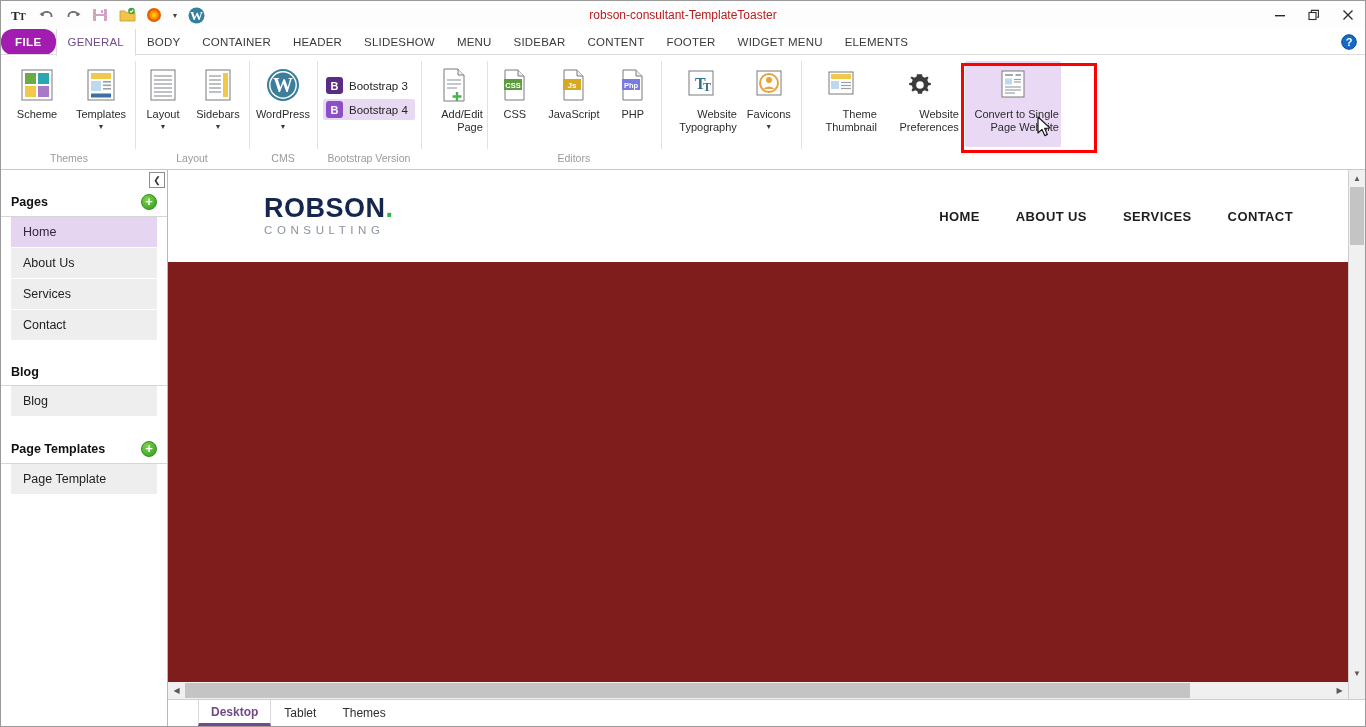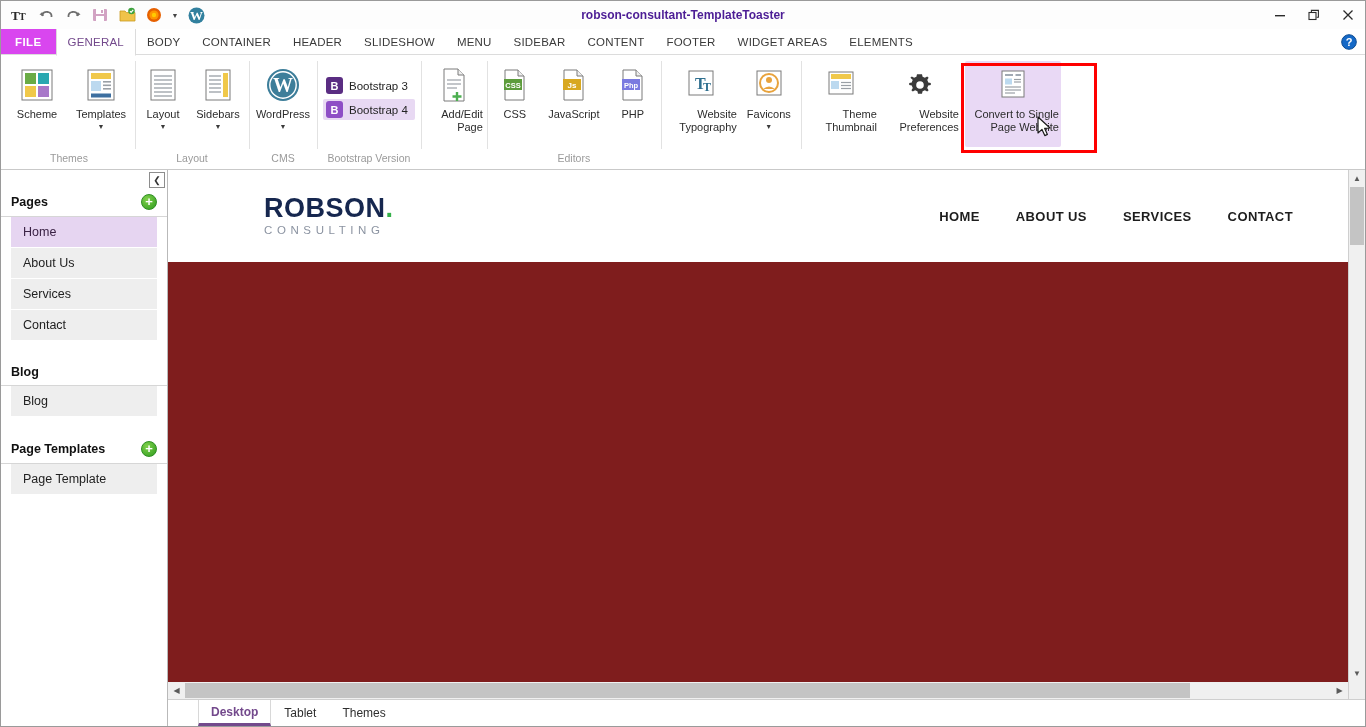--- a/index.html
+++ b/index.html
@@ -21,40 +21,40 @@
     position: relative; flex: 0 0 28px;
   }
   .qat { display: flex; align-items: center; gap: 5px; padding-left: 7px; }
   .qat-btn {
     width: 22px; height: 22px; display: flex; align-items: center;
     justify-content: center; cursor: pointer; border-radius: 2px;
   }
   .qat-caret { font-size: 7px; color: #444; width: 10px; text-align: center; cursor:pointer; }
   .title-text {
     position: absolute; left: 0; right: 0; text-align: center;
-    font-size: 12px; color: #4c1d95; pointer-events: none; font-weight: bold;
+    font-size: 12px; color: #b91c1c; pointer-events: none;
   }
   .wincontrols { margin-left: auto; display: flex; align-items: center; }
   .wc {
     width: 34px; height: 26px; display: flex; align-items: center;
     justify-content: center; cursor: pointer; color: #2b2b2b; font-size: 13px;
   }
 
   
   .ribbon-tabs {
     height: 26px; display: flex; align-items: stretch;
     background: #fff; flex: 0 0 26px; position: relative;
   }
   .ribbon-tabs:after{
     content:""; position:absolute; left:0; right:0; bottom:0; height:1px; background:#dcdcdc;
   }
   .tab-file {
-    background: #d946ef; color: #fff; font-size: 11.5px; font-weight: bold;
+    background: #a21caf; color: #fff; font-size: 11.5px; font-weight: bold;
     letter-spacing: .4px; display: flex; align-items: center;
-    padding: 0 14px; cursor: pointer;
+    padding: 0 14px; cursor: pointer; border-radius: 12px;
   }
   .rtab {
     display: flex; align-items: center; padding: 0 11px; font-size: 11.5px;
     color: #3a3a3a; cursor: pointer; letter-spacing: .2px; position: relative;
   }
   .rtab.active {
     background: #fff; color: #73498c;
     border: 1px solid #dcdcdc; border-bottom: 1px solid #fff;
     border-top: none; z-index: 2; margin-bottom: -1px;
   }
@@ -306,21 +306,21 @@
     <div class="tab-file">FILE</div>
     <div class="rtab active">GENERAL</div>
     <div class="rtab">BODY</div>
     <div class="rtab">CONTAINER</div>
     <div class="rtab">HEADER</div>
     <div class="rtab">SLIDESHOW</div>
     <div class="rtab">MENU</div>
     <div class="rtab">SIDEBAR</div>
     <div class="rtab">CONTENT</div>
     <div class="rtab">FOOTER</div>
-    <div class="rtab">WIDGET AREAS</div>
+    <div class="rtab">WIDGET MENU</div>
     <div class="rtab">ELEMENTS</div>
     <div class="help-btn">
       <svg width="16" height="16" viewBox="0 0 16 16">
           <circle cx="8" cy="8" r="7.3" fill="#1569c7" stroke="#0c4a91"></circle>
           <text x="8" y="12" text-anchor="middle" font-family="Liberation Sans, sans-serif" font-size="11" font-weight="bold" fill="#fff">?</text>
         </svg>
     </div>
   </div>
 
   <div class="ribbon">

